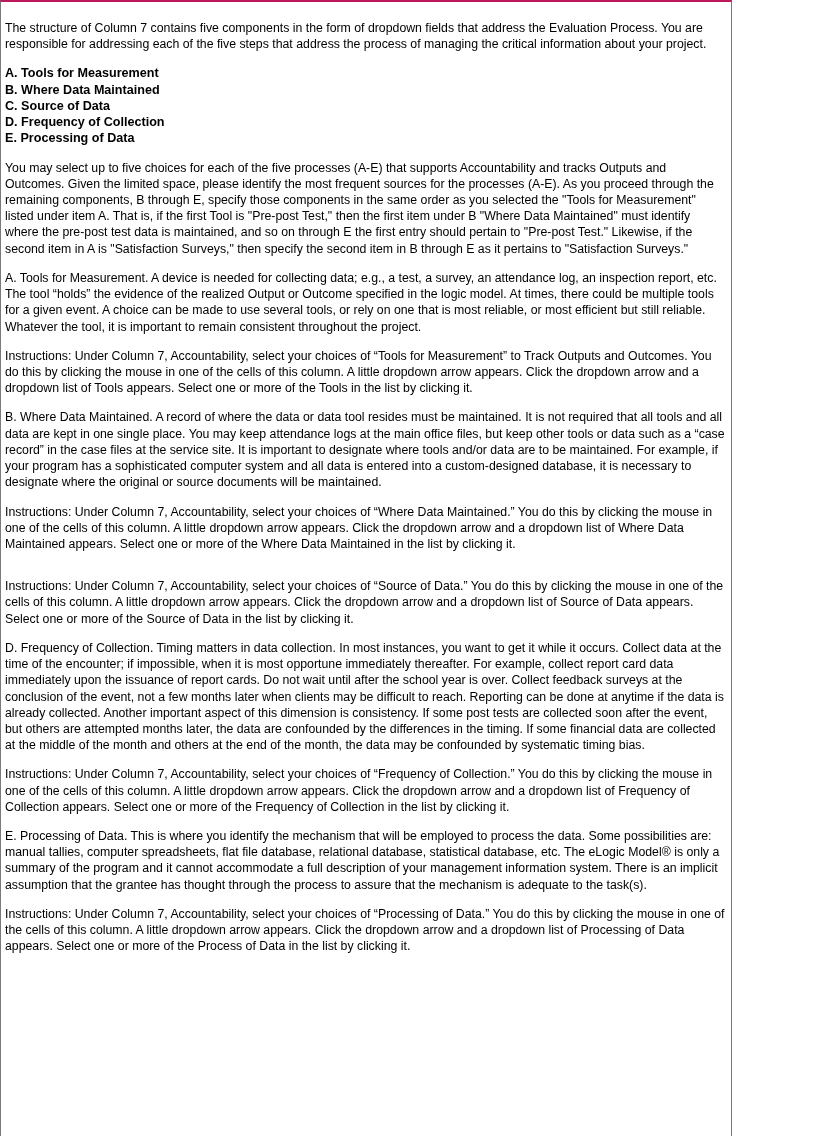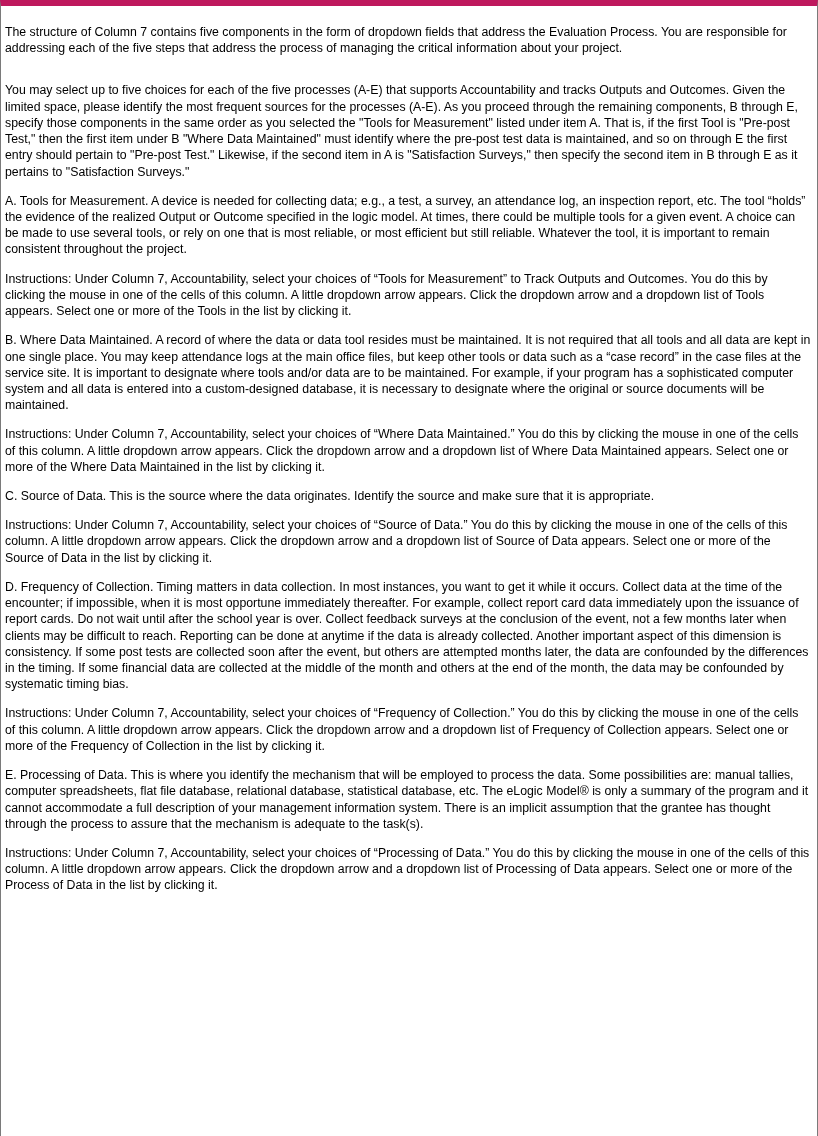--- a/index.html
+++ b/index.html
@@ -6,27 +6,27 @@
     margin: 0;
     padding: 0;
     background: #ffffff;
   }
   body {
     font-family: "Liberation Sans", sans-serif;
     color: #000000;
   }
   .page {
     position: relative;
-    width: 818px;
+    width: 732px;
     height: 1136px;
     box-sizing: border-box;
     background: #ffffff;
     border-left: 1px solid #7a7a7a;
     border-right: 1px solid #7a7a7a;
-    border-top: 6px solid #be185d;
+    border-top: 2px solid #be185d;
     overflow: hidden;
   }
   .content {
     padding: 18px 6px 0 4px;
   }
   p {
     margin: 0 0 0 0;
     font-size: 12.3px;
     line-height: 1.32;
     text-align: left;
@@ -47,20 +47,27 @@
 </head>
 <body>
 
 <div class="page">
   <div class="content">
 
     <p>The structure of Column 7 contains five components in the form of dropdown fields that address the Evaluation Process.  You are responsible for addressing each of the five steps that address the process of managing the critical information about your project.</p>
 
     <div class="spacer"></div>
 
+    <div>
+      <p class="list-line">A. Tools for Measurement</p>
+      <p class="list-line">B. Where Data Maintained</p>
+      <p class="list-line">C. Source of Data</p>
+      <p class="list-line">D. Frequency of Collection</p>
+      <p class="list-line">E. Processing of Data</p>
+    </div>
 
     <div class="spacer"></div>
 
     <p>You may select up to five choices for each of the five processes (A-E) that supports Accountability and tracks Outputs and Outcomes.  Given the limited space, please identify the most frequent sources for the processes (A-E).  As you proceed through the remaining components, B through E, specify those components in the same order as you selected the "Tools for Measurement" listed under item A.  That is, if the first Tool is "Pre-post Test," then the first item under B "Where Data Maintained" must identify where the pre-post test data is maintained, and so on through E the first entry should pertain to "Pre-post Test."  Likewise, if the second item in A is "Satisfaction Surveys," then specify the second item in B through E as it pertains to "Satisfaction Surveys."</p>
 
     <div class="spacer"></div>
 
     <p><b>A.  Tools for Measurement.</b><span>  A device is needed for collecting data; e.g., a test, a survey, an attendance log, an inspection report, etc.  The tool “holds” the evidence of the realized Output or Outcome specified in the logic model.  At times, there could be multiple tools for a given event. A choice can be made to use several tools, or rely on one that is most reliable, or most efficient but still reliable.  Whatever the tool, it is important to remain consistent throughout the project.</span></p>
 
     <div class="spacer"></div>
@@ -70,21 +77,20 @@
     <div class="spacer"></div>
 
     <p><b>B.  Where Data Maintained.</b><span>  A record of where the data or data tool resides must be maintained.  It is not required that all tools and all data are kept in one single place.  You may keep attendance logs at the main office files, but keep other tools or data such as a “case record” in the case files at the service site.  It is important to designate where tools and/or data are to be maintained. For example, if your program has a sophisticated computer system and all data is entered into a custom-designed database, it is necessary to designate where the original or source documents will be maintained.</span></p>
 
     <div class="spacer"></div>
 
     <p>Instructions: Under Column 7, Accountability, select your choices of “Where Data Maintained.”  You do this by clicking the mouse in one of the cells of this column.  A little dropdown arrow appears.  Click the dropdown arrow and a dropdown list of Where Data Maintained appears.  Select one or more of the Where Data Maintained in the list by clicking it.</p>
 
     <div class="spacer"></div>
 
-    <p><b>C.  Source of Data.</b><span>  This is the source where the data originates. Identify the source and make sure that it is appropriate.</span></p>
 
     <div class="spacer"></div>
 
     <p>Instructions: Under Column 7, Accountability, select your choices of “Source of Data.”  You do this by clicking the mouse in one of the cells of this column.  A little dropdown arrow appears.  Click the dropdown arrow and a dropdown list of Source of Data appears.  Select one or more of the Source of Data in the list by clicking it.</p>
 
     <div class="spacer"></div>
 
     <p><b>D. Frequency of Collection.</b><span> Timing matters in data collection. In most instances, you want to get it while it occurs. Collect data at the time of the encounter; if impossible, when it is most opportune immediately thereafter.  For example, collect report card data immediately upon the issuance of report cards. Do not wait until after the school year is over.  Collect feedback surveys at the conclusion of the event, not a few months later when clients may be difficult to reach. Reporting can be done at anytime if the data is already collected.   Another important aspect of this dimension is consistency.  If some post tests are collected soon after the event, but others are attempted months later, the data are confounded by the differences in the timing.  If some financial data are collected at the middle of the month and others at the end of the month, the data may be confounded by systematic timing bias.</span></p>
 
     <div class="spacer"></div>

